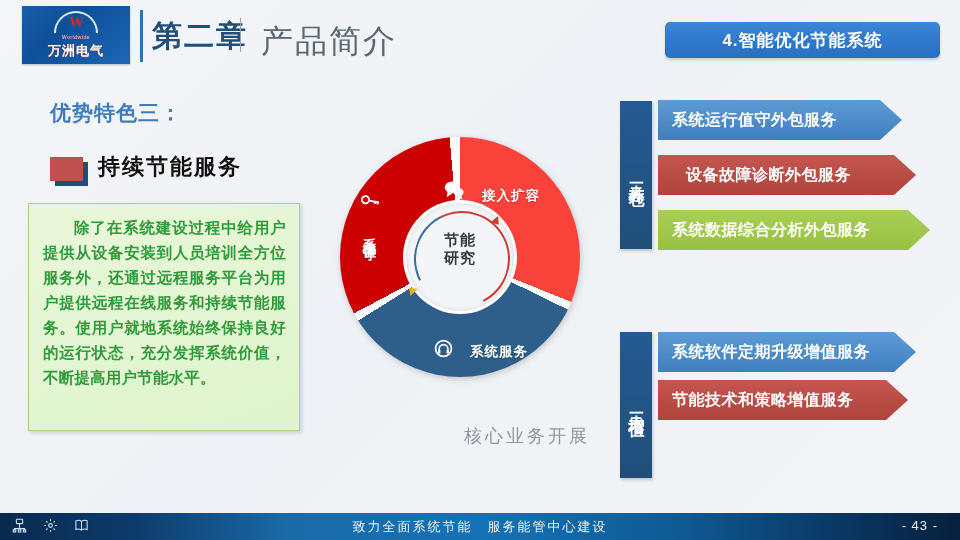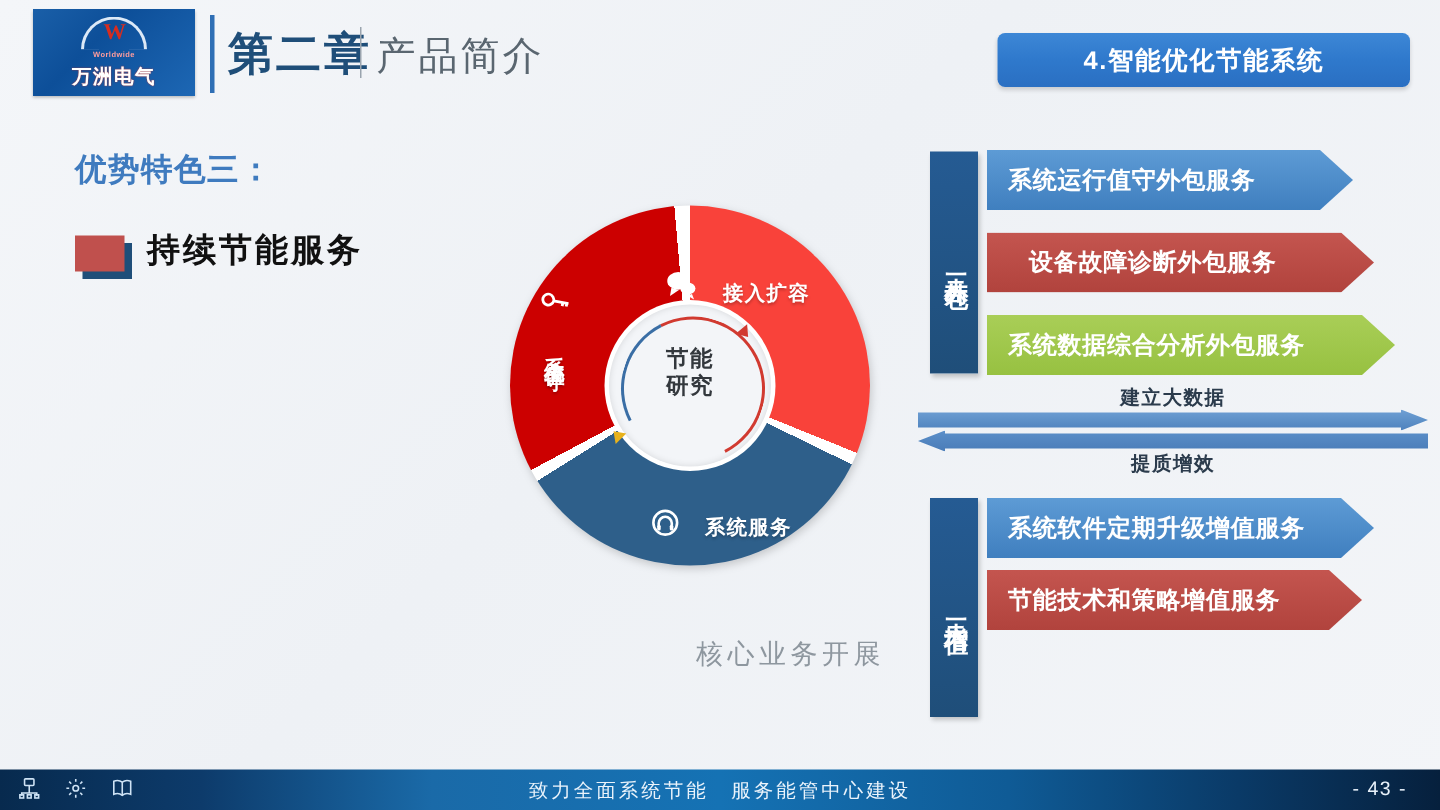--- a/index.html
+++ b/index.html
@@ -29,21 +29,21 @@
     position:absolute;left:0;top:2px;width:44px;text-align:center;
     font-size:15px;font-weight:bold;color:#d62d20;font-family:"Liberation Serif",serif;
     letter-spacing:-1px;line-height:18px;
   }
   .logo-en{font-size:5px;color:#ff9d9d;letter-spacing:.3px;margin-top:1px;font-weight:bold;}
   .logo-cn{font-size:13px;color:#ffffff;font-weight:bold;letter-spacing:1px;margin-top:2px;
            text-shadow:0 0 1px #d62d20;}
   .hdr-divider{position:absolute;left:140px;top:10px;width:3px;height:52px;background:#2f6fb5;}
   .hdr-chapter{position:absolute;left:152px;top:16px;font-size:30px;font-weight:bold;color:#1f4e79;letter-spacing:2px;}
   .hdr-sep{position:absolute;left:240px;top:18px;width:1px;height:34px;background:#9aa4ae;}
-  .hdr-sub{position:absolute;left:251px;top:20px;font-size:26px;color:#5a6670;letter-spacing:2px;}
+  .hdr-sub{position:absolute;left:261px;top:20px;font-size:32px;color:#5a6670;letter-spacing:2px;}
 
   
   .panel-title{
     position:absolute;left:665px;top:22px;width:275px;height:36px;
     background:linear-gradient(180deg,#3d87d6 0%,#2f79cc 50%,#2a6fc2 100%);
     border-radius:5px;
     display:flex;align-items:center;justify-content:center;
     color:#fff;font-size:17px;font-weight:bold;letter-spacing:1px;
     box-shadow:0 2px 3px rgba(0,0,0,.16);
     text-align:right;
@@ -206,20 +206,23 @@
     <div class="panel-title">4.智能优化节能系统</div>
   </div>
 
   <div class="feature-title">优势特色三：</div>
   <div class="bullet-sq">
     <div class="back"></div>
       <div class="front"></div>
   </div>
   <div class="feature-sub">持续节能服务</div>
 
+  <div class="green-box">
+    <p>除了在系统建设过程中给用户提供从设备安装到人员培训全方位服务外，还通过远程服务平台为用户提供远程在线服务和持续节能服务。使用户就地系统始终保持良好的运行状态，充分发挥系统价值，不断提高用户节能水平。</p>
+  </div>
 
   <div class="donut-wrap">
     <div class="donut"></div>
     <div class="donut-hole"></div>
     <div class="ring-arrow"></div>
     <div class="ring-tip-r"></div>
     <div class="ring-tip-l"></div>
     <div class="donut-center">
       <span>节能</span><br>
       <span>研究</span>
@@ -254,26 +257,20 @@
     <div class="seg-lbl seg-b">系统服务</div>
     <div class="seg-lbl seg-l">系统值守</div>
   </div>
   <div class="donut-cap">核心业务开展</div>
 
   <div class="vlabel top">三大外包</div>
   <div class="arrow a-blue r1">系统运行值守外包服务</div>
   <div class="arrow a-red r2">设备故障诊断外包服务</div>
   <div class="arrow a-green r3">系统数据综合分析外包服务</div>
 
-  <div class="mid">
-    <div class="mid-lbl up">建立大数据</div>
-    <div class="arr-right"></div>
-    <div class="arr-left"></div>
-    <div class="mid-lbl dn">提质增效</div>
-  </div>
 
   <div class="vlabel bot">三大增值</div>
   <div class="arrow a-blue r4">系统软件定期升级增值服务</div>
   <div class="arrow a-red r5">节能技术和策略增值服务</div>
 
   <div class="footer">
     <div class="f-icons">
       <span>
         <svg class="ico-svg" viewBox="0 0 24 24" fill="none" stroke="#cfe3f5" stroke-width="1.7">
           <rect x="7" y="2" width="10" height="7" rx="1"></rect>

